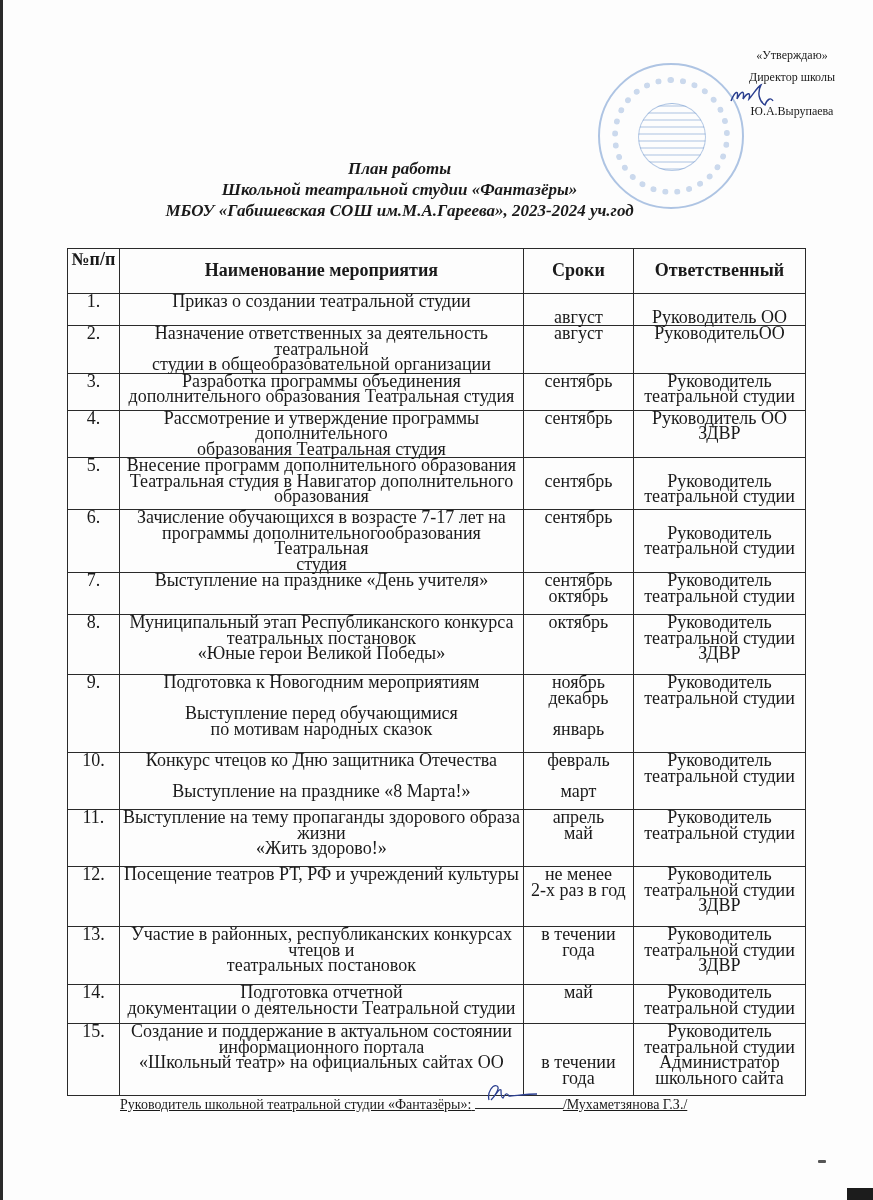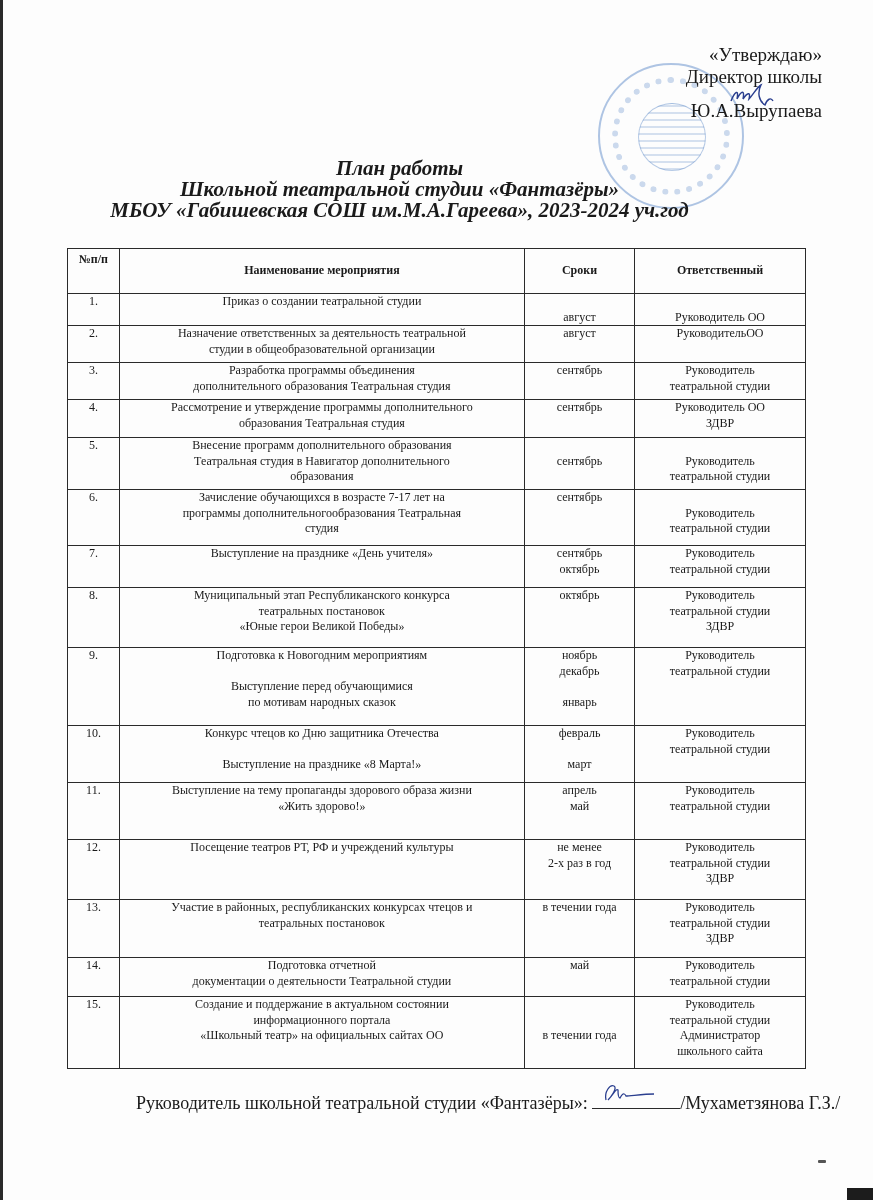--- a/index.html
+++ b/index.html
@@ -17,24 +17,24 @@
       background: #fdfdfd;
     }
     .left-edge {
       position: absolute;
       left: 0; top: 0;
       width: 3px; height: 1200px;
       background: #2a2a2a;
     }
     .approval {
       position: absolute;
-      right: 51px;
+      right: 38px;
       top: 44px;
-      text-align: right;
-      font-size: 19px;
+      text-align: center;
+      font-size: 12px;
       line-height: 22px;
     }
     .approval .name-line {
       margin-top: 12px;
       font-family: Liberation Serif, serif;
     }
     .stamp {
       position: absolute;
       left: 598px;
       top: 63px;
@@ -67,30 +67,30 @@
       height: 26px;
     }
     .title-block {
       position: absolute;
       left: 0;
       width: 799px;
       top: 158px;
       text-align: center;
       font-style: italic;
       font-weight: bold;
-      font-size: 21px;
+      font-size: 17px;
       line-height: 21px;
     }
     table.plan {
       position: absolute;
       left: 67px;
       top: 248px;
       width: 739px;
       border-collapse: collapse;
-      font-size: 12px;
+      font-size: 18px;
       line-height: 15.5px;
     }
     table.plan th, table.plan td {
       border: 1px solid #2a2a2a;
       padding: 0 2px;
       text-align: center;
       vertical-align: top;
     }
     table.plan th {
       font-weight: bold;
@@ -102,25 +102,26 @@
       padding-top: 3px;
     }
     .col-num { width: 48px; }
     .col-name { width: 413px; }
     .col-term { width: 108px; }
     .col-resp { width: 170px; margin-left: 14px; }
     td.num { text-align: center; }
     .pre { white-space: pre-line; }
     .footer {
       position: absolute;
-      left: 136px;
+      left: 120px;
       top: 1092px;
-      font-size: 18px;
+      font-size: 14px;
       line-height: 20px;
       white-space: nowrap;
+      text-decoration: underline;
     }
     .footer .sign-space {
       display: inline-block;
       width: 88px;
       border-bottom: 1px solid #2a2a2a;
       position: relative;
       height: 16px;
       vertical-align: baseline;
     }
     .footer .sign-space svg {

